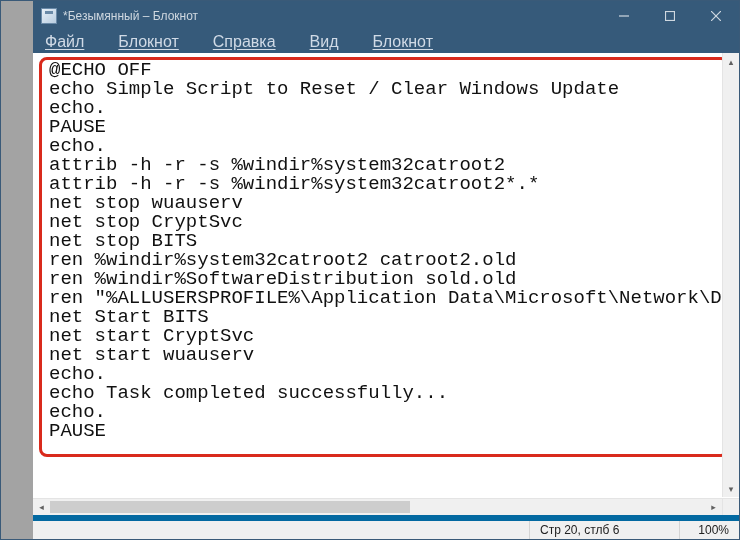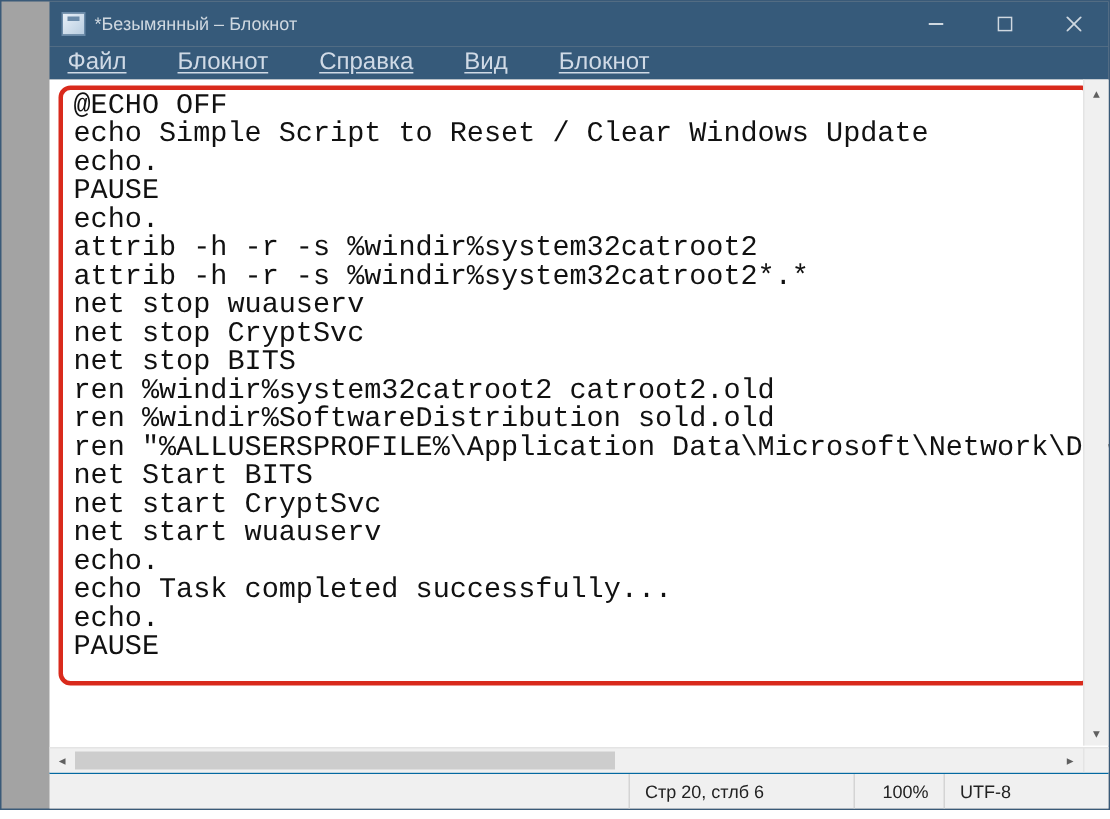--- a/index.html
+++ b/index.html
@@ -103,21 +103,21 @@
     display: flex;
   }
   .hscroll .arrow { width: 17px; display:flex;align-items:center;justify-content:center; color:#606060; font-size:9px;}
   .hscroll .track { flex:1; position:relative;}
   .hscroll .thumb { position:absolute; left:0; top:2px; bottom:2px; width:55%; background:#cdcdcd; }
   .corner { position:absolute; right:0; bottom:0; width:17px; height:17px; background:#f0f0f0; border-left:1px solid #e4e4e4; border-top:1px solid #e4e4e4;}
   
   .statusbar {
     height: 24px;
     background: #f0f0f0;
-    border-top: 1px solid #0369a1;
+    border-top: 6px solid #0369a1;
     display: flex;
     font-size: 12px;
     color: #222;
   }
   .statusbar .cell {
     border-left: 1px solid #d4d4d4;
     padding: 3px 10px;
     display: flex; align-items: center;
   }
   .statusbar .spacer { flex:1; border-left:none;}
@@ -196,16 +196,15 @@
       </div>
       <div class="arrow">▸</div>
     </div>
     <div class="corner"></div>
   </div>
 
   <div class="statusbar">
     <div class="spacer"></div>
     <div class="cell pos">Стр 20, стлб 6</div>
     <div class="cell zoom">100%</div>
-    <div class="cell enc">UTF-8</div>
   </div>
 
 </div>
 
 </body></html>

